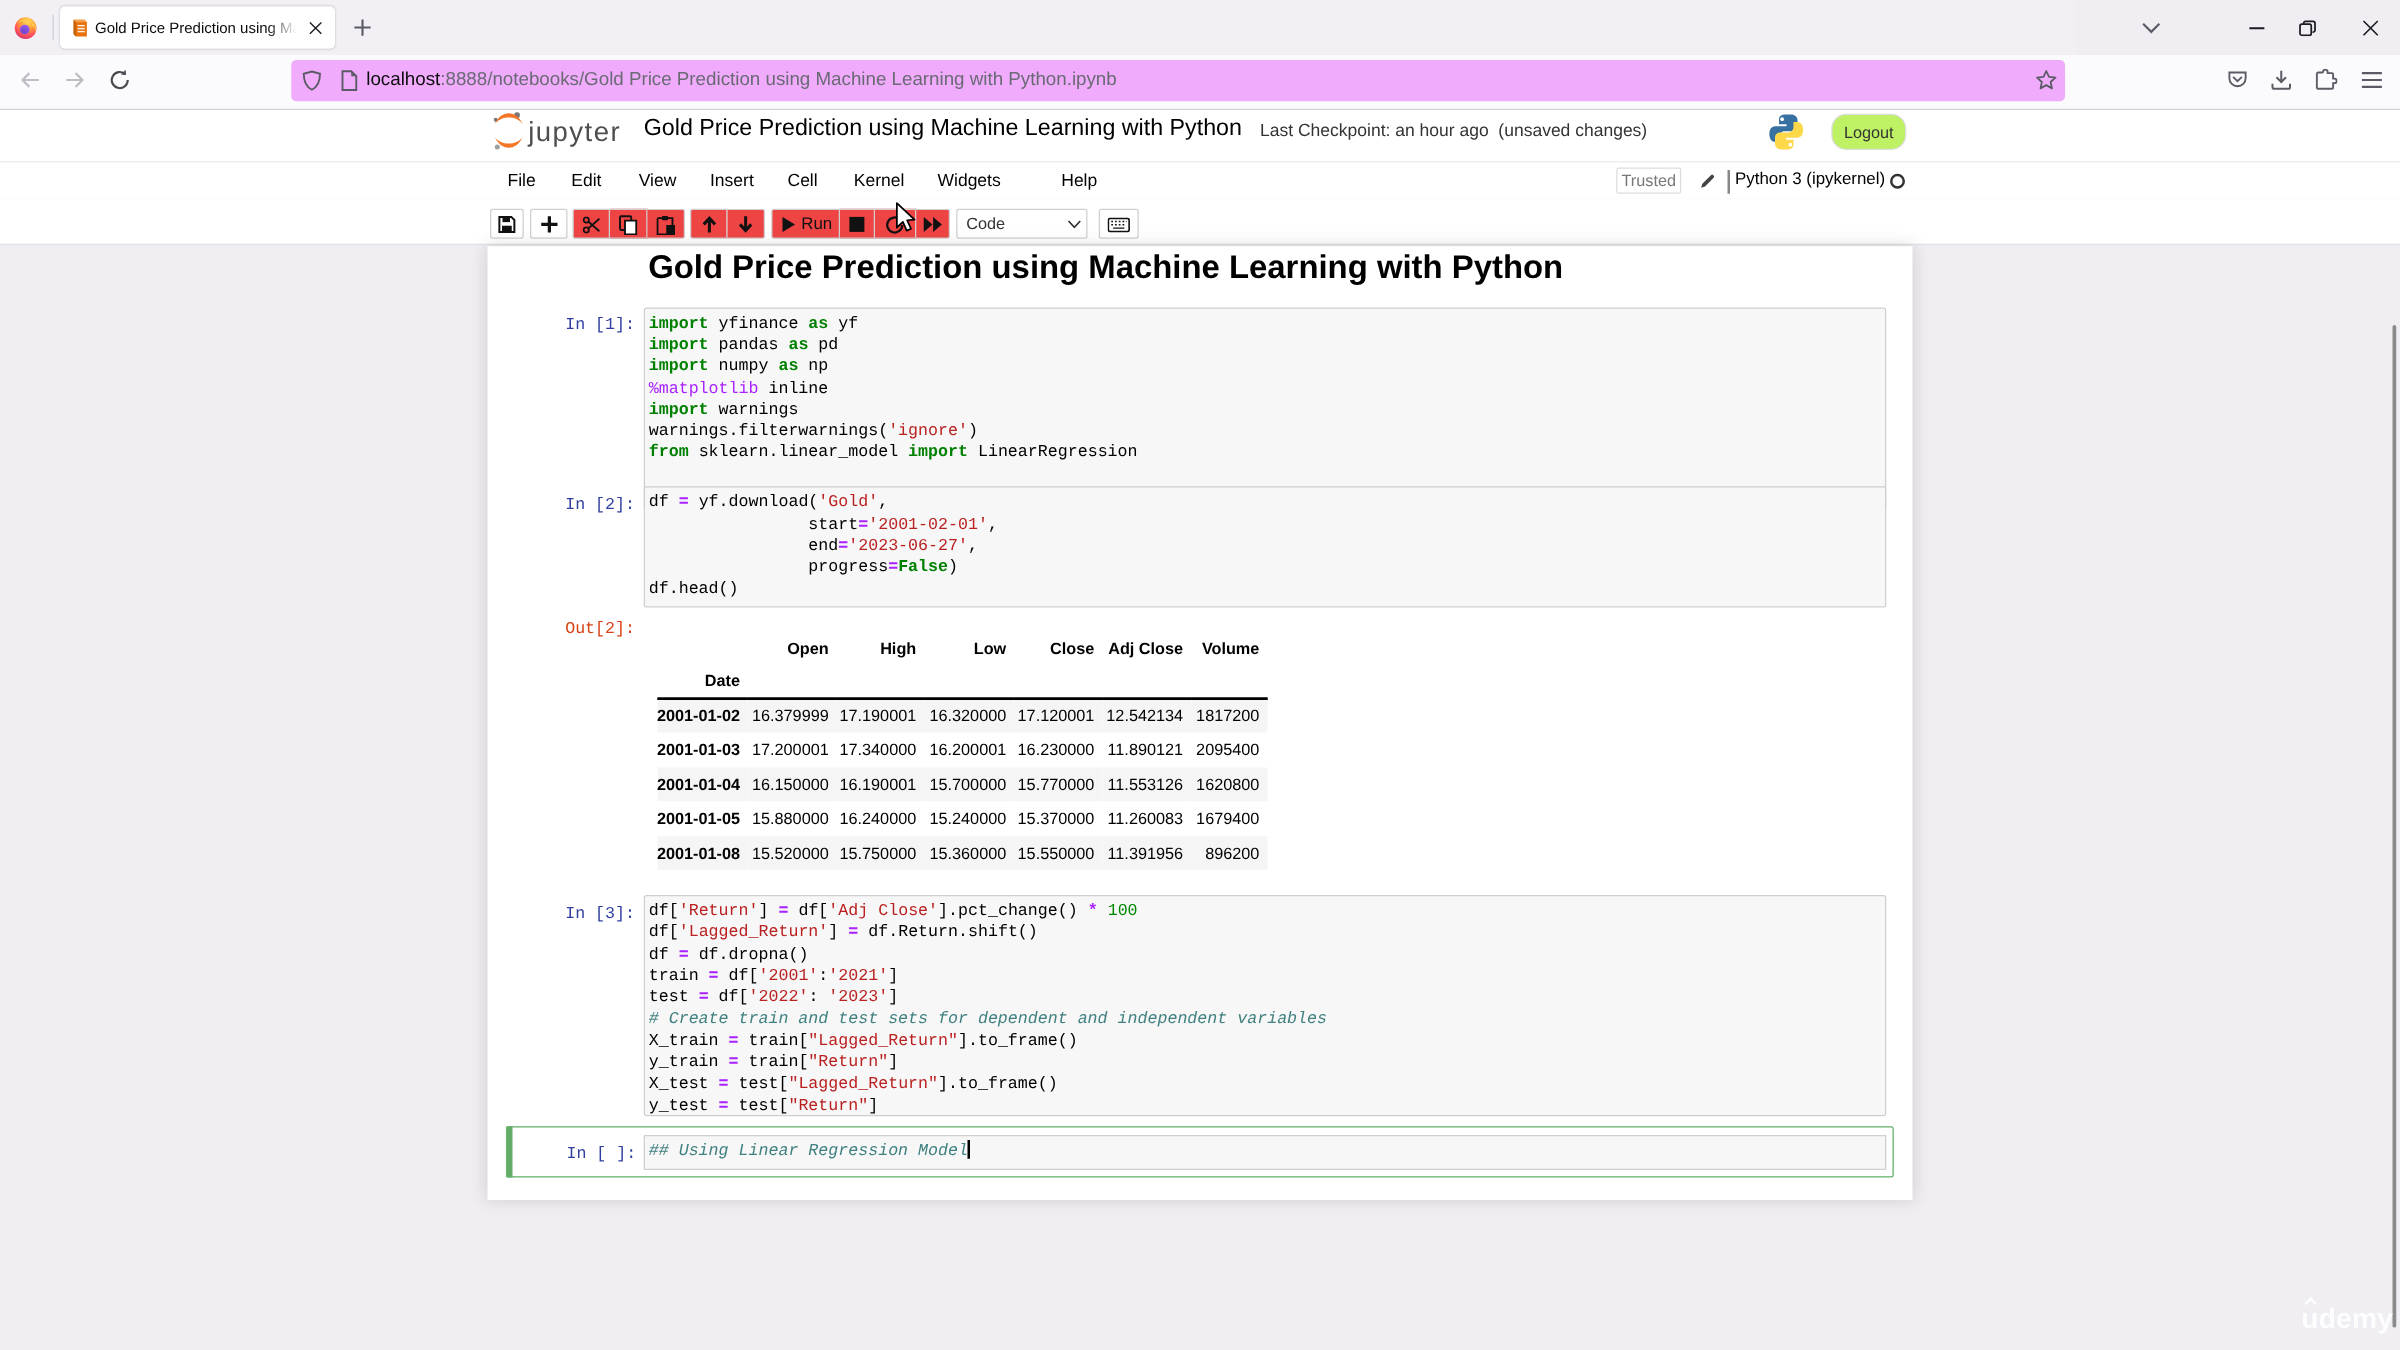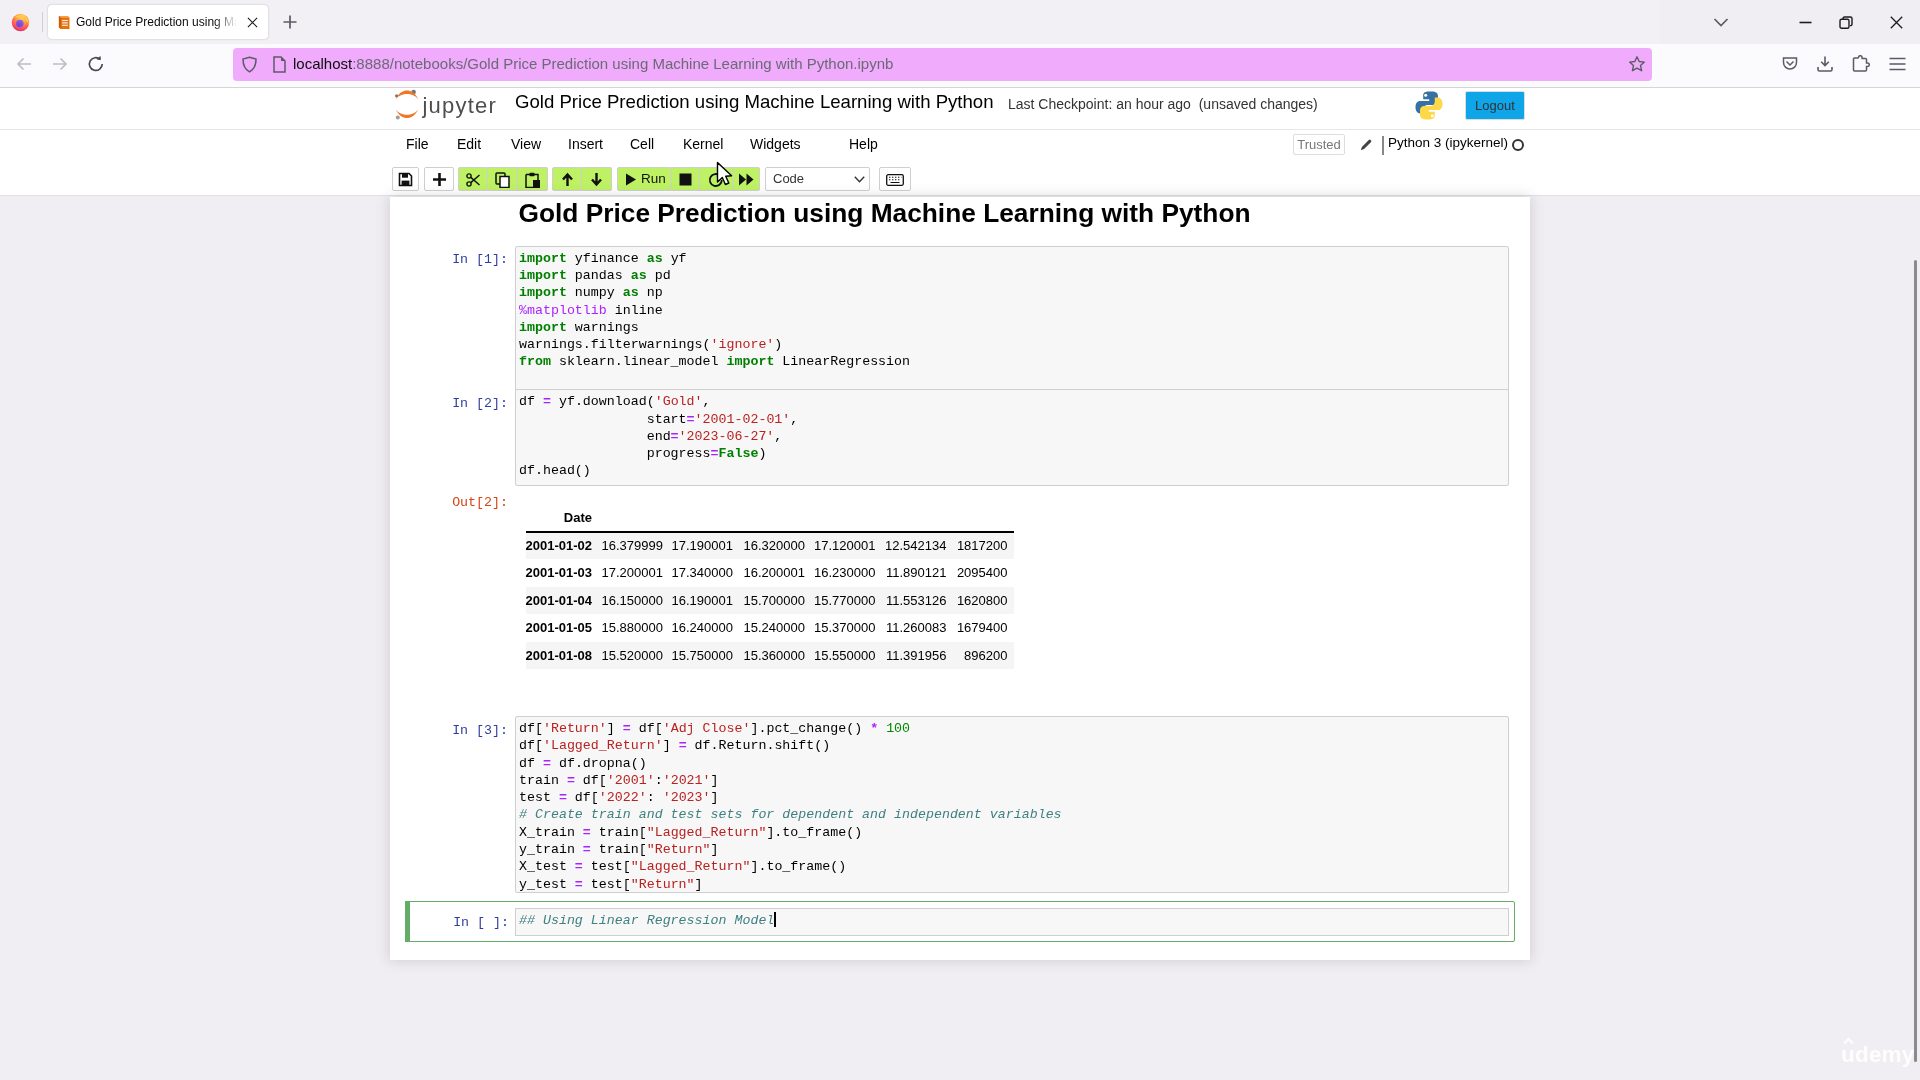--- a/index.html
+++ b/index.html
@@ -19,38 +19,38 @@
   #urlbar { position:absolute; left:233px; top:48px; width:1419px; height:33px; background:#f0abfc;
     border-radius:4px; }
   #urltext { position:absolute; left:60px; top:7px; font-size:15px; color:#0c0c0d; white-space:nowrap; }
   #urltext .dim { color:#6a6a75; }
   .icon { position:absolute; }
   
   #jheader { position:absolute; left:0; top:88px; width:1920px; height:42px; background:#fff;
     border-bottom:1px solid #e7e7e7; }
   #jtitle { position:absolute; left:515px; top:3px; font-size:18.6px; color:#000; }
   #jchk { position:absolute; left:1008px; top:8px; font-size:14px; color:#333; }
-  #logout { position:absolute; left:1465px; top:3px; width:60px; height:29px; background:#0ea5e9;
-    border:1px solid #dcdcdc; border-radius:2px; font-size:13px; color:#333; text-align:center;
+  #logout { position:absolute; left:1465px; top:3px; width:60px; height:29px; background:#bef264;
+    border:1px solid #dcdcdc; border-radius:12px; font-size:13px; color:#333; text-align:center;
     line-height:27px; }
   #menubar { position:absolute; left:0; top:130px; width:1920px; height:29px; background:#fff; }
   .menu { position:absolute; top:6px; font-size:14px; color:#000; }
   #trustedbox { position:absolute; left:1293px; top:4px; width:52px; height:21px;
     border:1px solid #ddd; border-radius:2px; color:#777; font-size:13px; text-align:center;
     line-height:19px; }
   #kname { position:absolute; left:1388px; top:5px; font-size:13.5px; color:#000; }
   #kcirc { position:absolute; left:1512px; top:9px; width:12px; height:12px; border:2px solid #333;
     border-radius:50%; }
   #kdiv { position:absolute; left:1382px; top:6px; width:1.5px; height:19px; background:#888; }
   #toolbar { position:absolute; left:0; top:159px; width:1920px; height:37px; background:#fff;
     border-bottom:1px solid #e1e1e1; }
   .tbtn { position:absolute; top:7.5px; height:24px; background:#fff; border:1px solid #cfcfcf;
     border-radius:2px; }
   .tgroup { position:absolute; top:7.5px; height:24px; display:flex; }
-  .tgroup .gb { position:relative; height:24px; background:#bef264; border:1px solid #cfcfcf; border-left:none; }
+  .tgroup .gb { position:relative; height:24px; background:#ef4444; border:1px solid #cfcfcf; border-left:none; }
   .tgroup .gb:first-child { border-left:1px solid #cfcfcf; border-radius:2px 0 0 2px; }
   .tgroup .gb:last-child { border-radius:0 2px 2px 0; }
   #codesel { position:absolute; left:765px; top:7.5px; width:105px; height:24px; background:#fff;
     border:1px solid #cfcfcf; border-radius:2px; font-size:13px; color:#333; line-height:22px;
     padding-left:7px; }
   
   #site { position:absolute; left:0; top:196px; width:1920px; height:884px; background:#f0eef2; }
   #container { position:absolute; left:390px; top:0.5px; width:1140px; height:763px; background:#fff;
     box-shadow:0 0 12px 1px rgba(87,87,87,0.2); }
   #h1cell { position:absolute; left:128.5px; top:1px; font-size:26.3px; font-weight:bold; color:#000;
@@ -344,20 +344,29 @@
     <colgroup>
           <col style="width:70px">
           <col style="width:71px">
           <col style="width:70px">
           <col style="width:72px">
           <col style="width:70.5px">
           <col style="width:71px">
           <col style="width:61px">
         </colgroup>
     <thead>
+      <tr class="r1">
+            <th></th>
+            <th>Open</th>
+            <th>High</th>
+            <th>Low</th>
+            <th>Close</th>
+            <th>Adj Close</th>
+            <th>Volume</th>
+          </tr>
       <tr class="r2">
             <th>Date</th>
             <th></th>
             <th></th>
             <th></th>
             <th></th>
             <th></th>
             <th></th>
           </tr>
     </thead>

